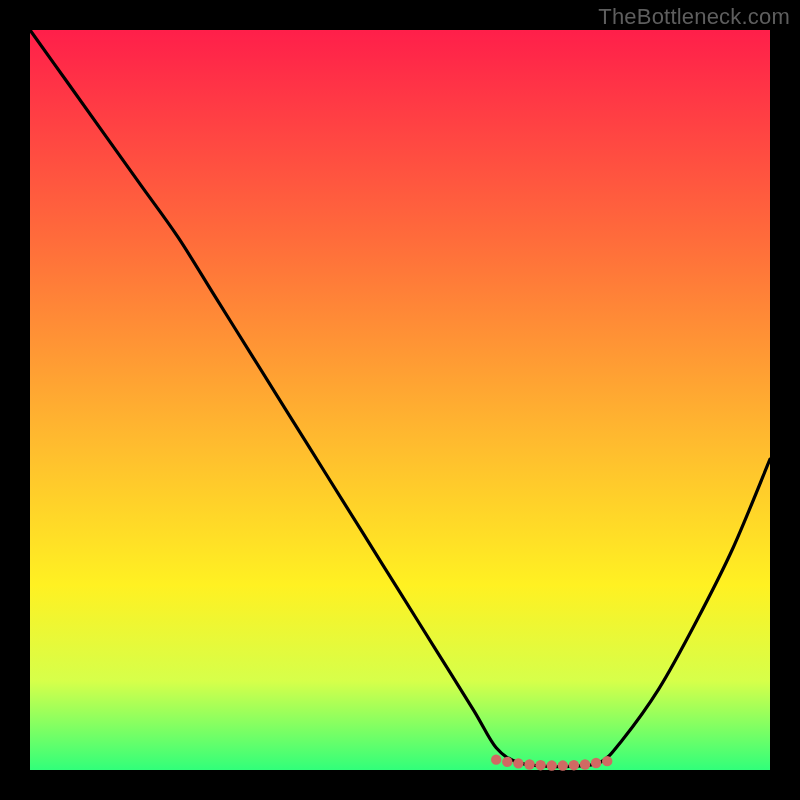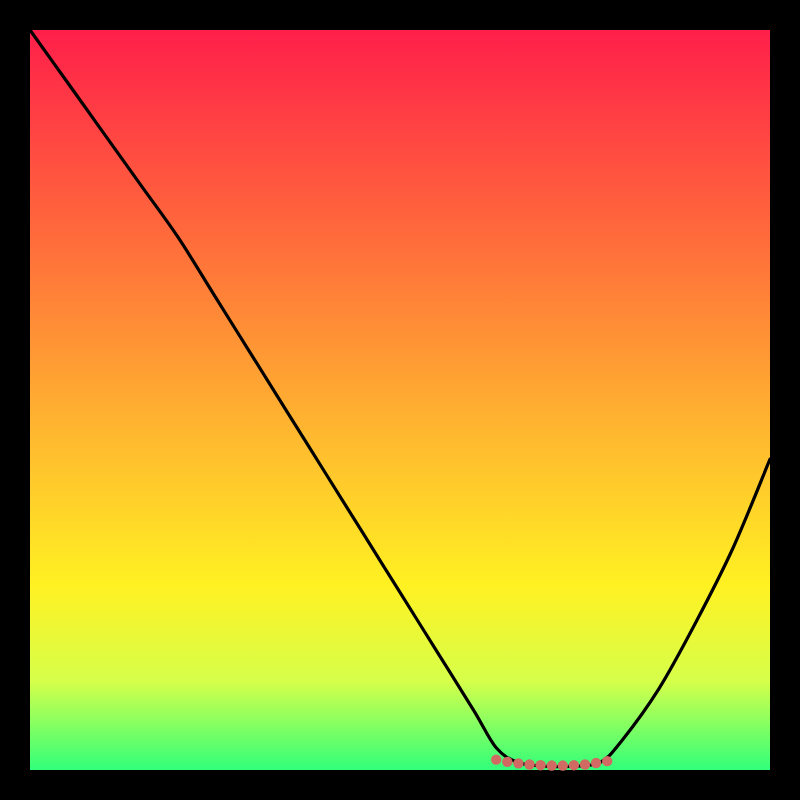--- a/index.html
+++ b/index.html
@@ -28,20 +28,21 @@
     z-index: 10;
   }
   svg {
     display: block;
   }
 </style>
 </head>
 <body>
 
 <div class="frame">
+  <div class="watermark">TheBottleneck.com</div>
   <svg id="chart-svg" width="800" height="800">
     <defs>
       <linearGradient id="bg-grad" x1="0" y1="0" x2="0" y2="1">
           <stop offset="0%" stop-color="#ff1f4a"></stop>
           <stop offset="28.000000000000004%" stop-color="#ff6b3b"></stop>
           <stop offset="55.00000000000001%" stop-color="#ffb92f"></stop>
           <stop offset="75%" stop-color="#fff122"></stop>
           <stop offset="88%" stop-color="#d6ff4a"></stop>
           <stop offset="100%" stop-color="#31ff7a"></stop>
         </linearGradient>

